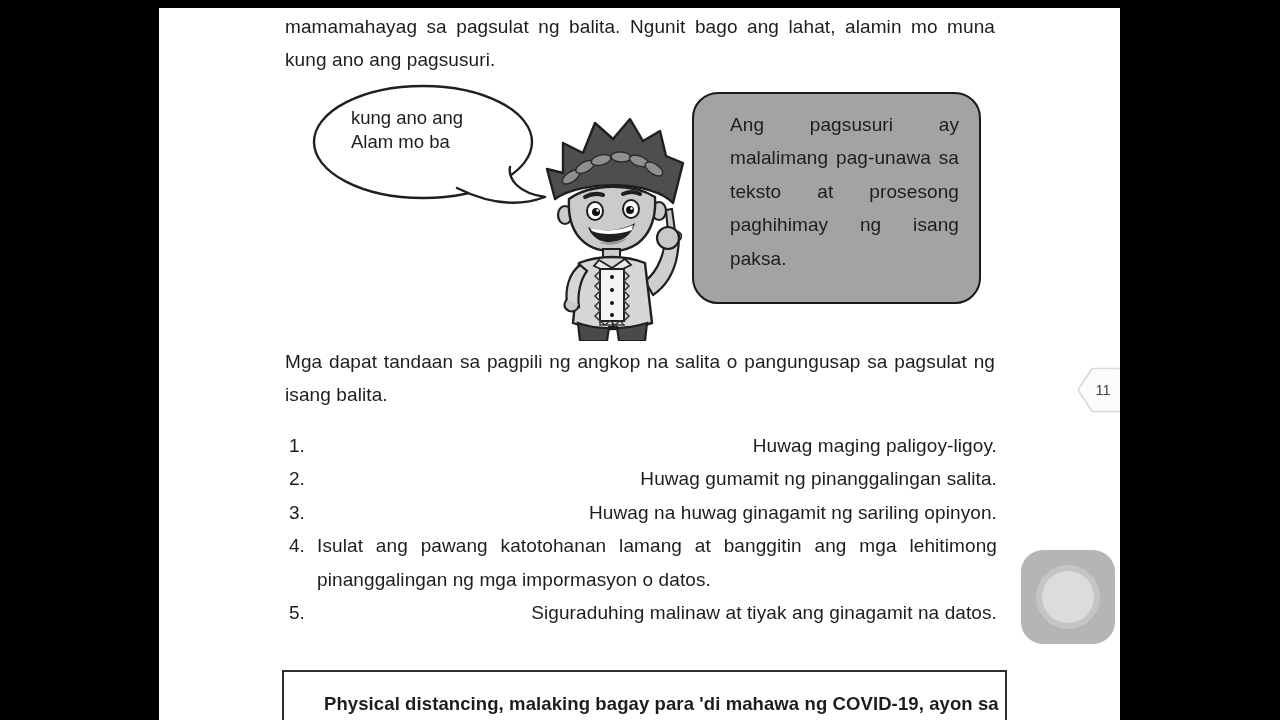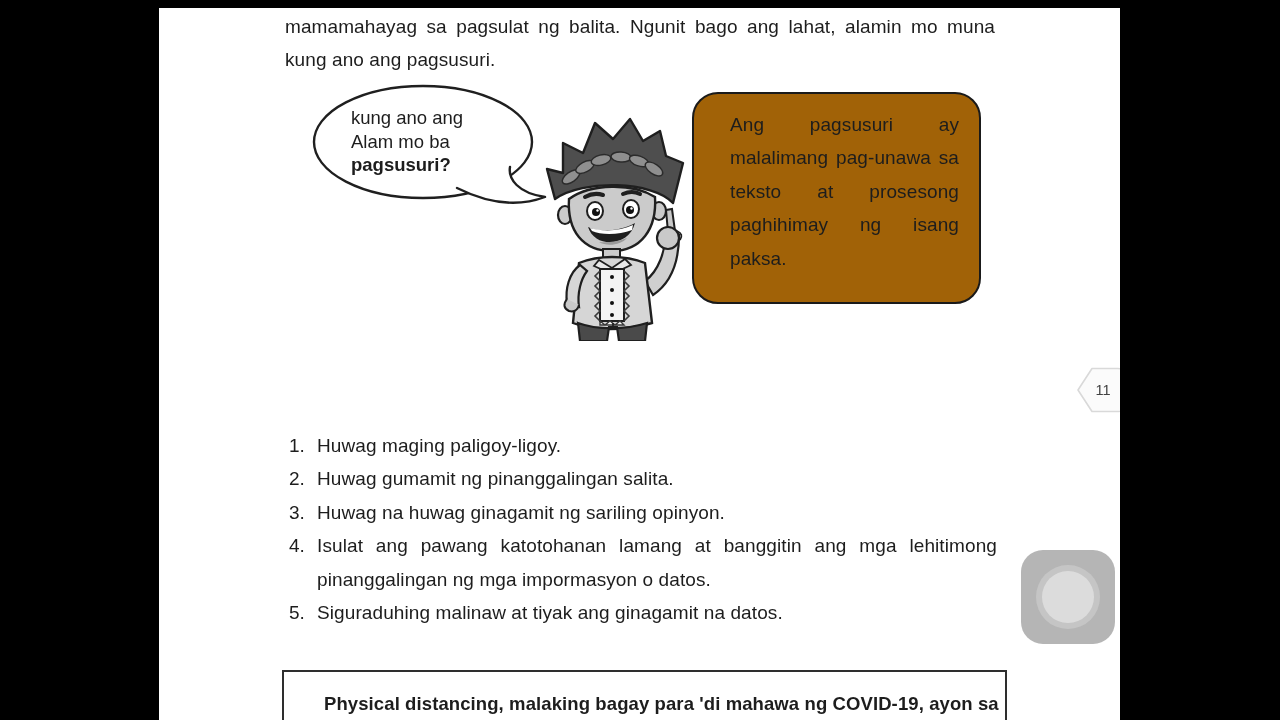--- a/index.html
+++ b/index.html
@@ -31,32 +31,32 @@
   }
   .bubble-text .bline { display:block; }
   .bubble-text .bold { font-weight:bold; }
 
   
   .mascot-svg { position:absolute; left:374px; top:103px; width:160px; height:230px; }
 
   
   .defbox {
     position:absolute; left:533px; top:84px; width:289px; height:212px;
-    border:2px solid #1a1a1a; border-radius:26px; background:#a16207;
+    border:2px solid #1a1a1a; border-radius:26px; background:#a3a3a3;
     padding:14px 20px 0 36px;
   }
   .defbox .para-inner {
     font-size:19px; line-height:33.4px; text-align:justify; letter-spacing:0.1px;
   }
 
   
   .rules-list { position:absolute; left:130px; top:421px; width:708px; list-style:none; }
   .rule-item { display:grid; grid-template-columns:28px 1fr; font-size:19px; line-height:33.4px; }
   .rule-item .num { text-align:left; }
-  .rule-item .txt { text-align:left; letter-spacing:0.1px; }
+  .rule-item .txt { text-align:right; letter-spacing:0.1px; }
   .rule-item.justified .txt { text-align:justify; }
 
   
   .newsbox {
     position:absolute; left:123px; top:662px; width:725px; height:90px;
     border:2px solid #2e2e2e; background:#fff; padding:21px 8px 0 13px;
     overflow:hidden;
   }
   .newsbox .headline {
     font-size:18.5px; font-weight:bold; white-space:nowrap; letter-spacing:0.1px;margin-left:27px;
@@ -88,21 +88,20 @@
 
     <p class="para intro">mamamahayag sa pagsulat ng balita. Ngunit bago ang lahat, alamin mo muna kung ano ang pagsusuri.</p>
 
     <svg class="bubble-svg" viewBox="0 0 242 128">
       <ellipse cx="112" cy="58" rx="109" ry="56" fill="#ffffff" stroke="#1f1f1f" stroke-width="2.4"></ellipse>
       <path d="M146,104 C182,122 210,122 234,113 C207,109 197,95 199,83" fill="#ffffff" stroke="#1f1f1f" stroke-width="2.4" stroke-linejoin="round" stroke-linecap="round"></path>
     </svg>
     <div class="bubble-text">
       <span class="bline">kung ano ang</span>
       <span class="bline">Alam mo ba</span>
-      <span class="bline bold">pagsusuri?</span>
     </div>
 
     <svg class="mascot-svg" viewBox="0 0 160 230">
 
       <path d="M112,170 C126,160 132,140 133,122 L146,124 C146,150 138,172 120,184 Z" fill="#cfcfcf" stroke="#1f1f1f" stroke-width="2.2"></path>
 
       <g>
         <path d="M133,99 l6,-1 l3,22 l-7,1 Z" fill="#c9c9c9" stroke="#1f1f1f" stroke-width="2"></path>
         <circle cx="135" cy="127" r="11" fill="#c9c9c9" stroke="#1f1f1f" stroke-width="2.2"></circle>
         <path d="M144,120 q7,3 3,9" fill="none" stroke="#1f1f1f" stroke-width="1.8"></path>
@@ -159,20 +158,21 @@
 
       <path d="M45,212 L47,230 L74,230 L76,216 L84,216 L86,230 L112,230 L114,212
                C92,219 64,219 45,212 Z" fill="#4a4a4a" stroke="#1f1f1f" stroke-width="2.2"></path>
       <path d="M80,216 l0,-4" stroke="#1f1f1f" stroke-width="1.6"></path>
     </svg>
 
     <div class="defbox">
       <p class="para-inner">Ang pagsusuri ay malalimang pag-unawa sa teksto at prosesong paghihimay ng isang paksa.</p>
     </div>
 
+    <p class="para reminder">Mga dapat tandaan sa pagpili ng angkop na salita o pangungusap sa pagsulat ng isang balita.</p>
 
     <ol class="rules-list">
       <li class="rule-item">
         <span class="num">1.</span>
         <span class="txt">Huwag maging paligoy-ligoy.</span>
       </li>
       <li class="rule-item">
         <span class="num">2.</span>
         <span class="txt">Huwag gumamit ng pinanggalingan salita.</span>
       </li>

